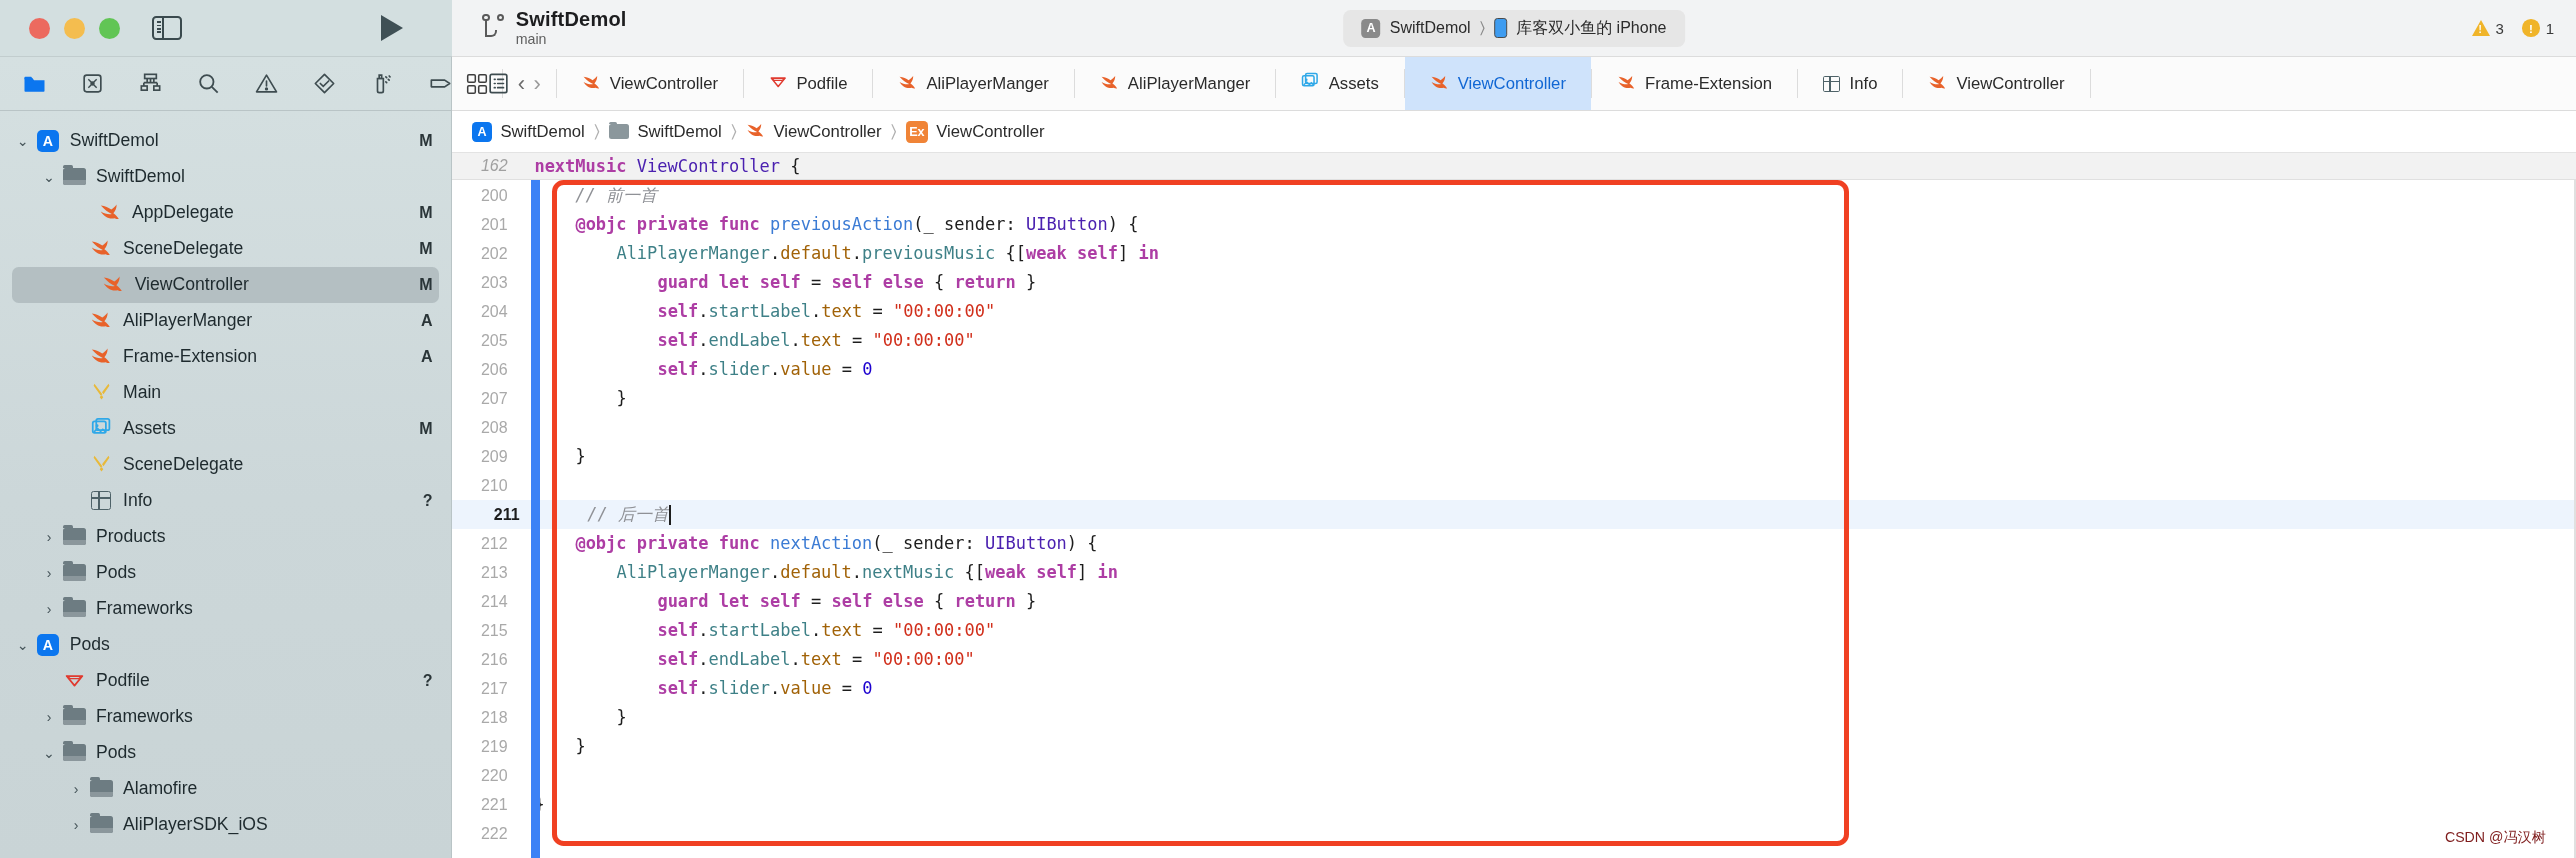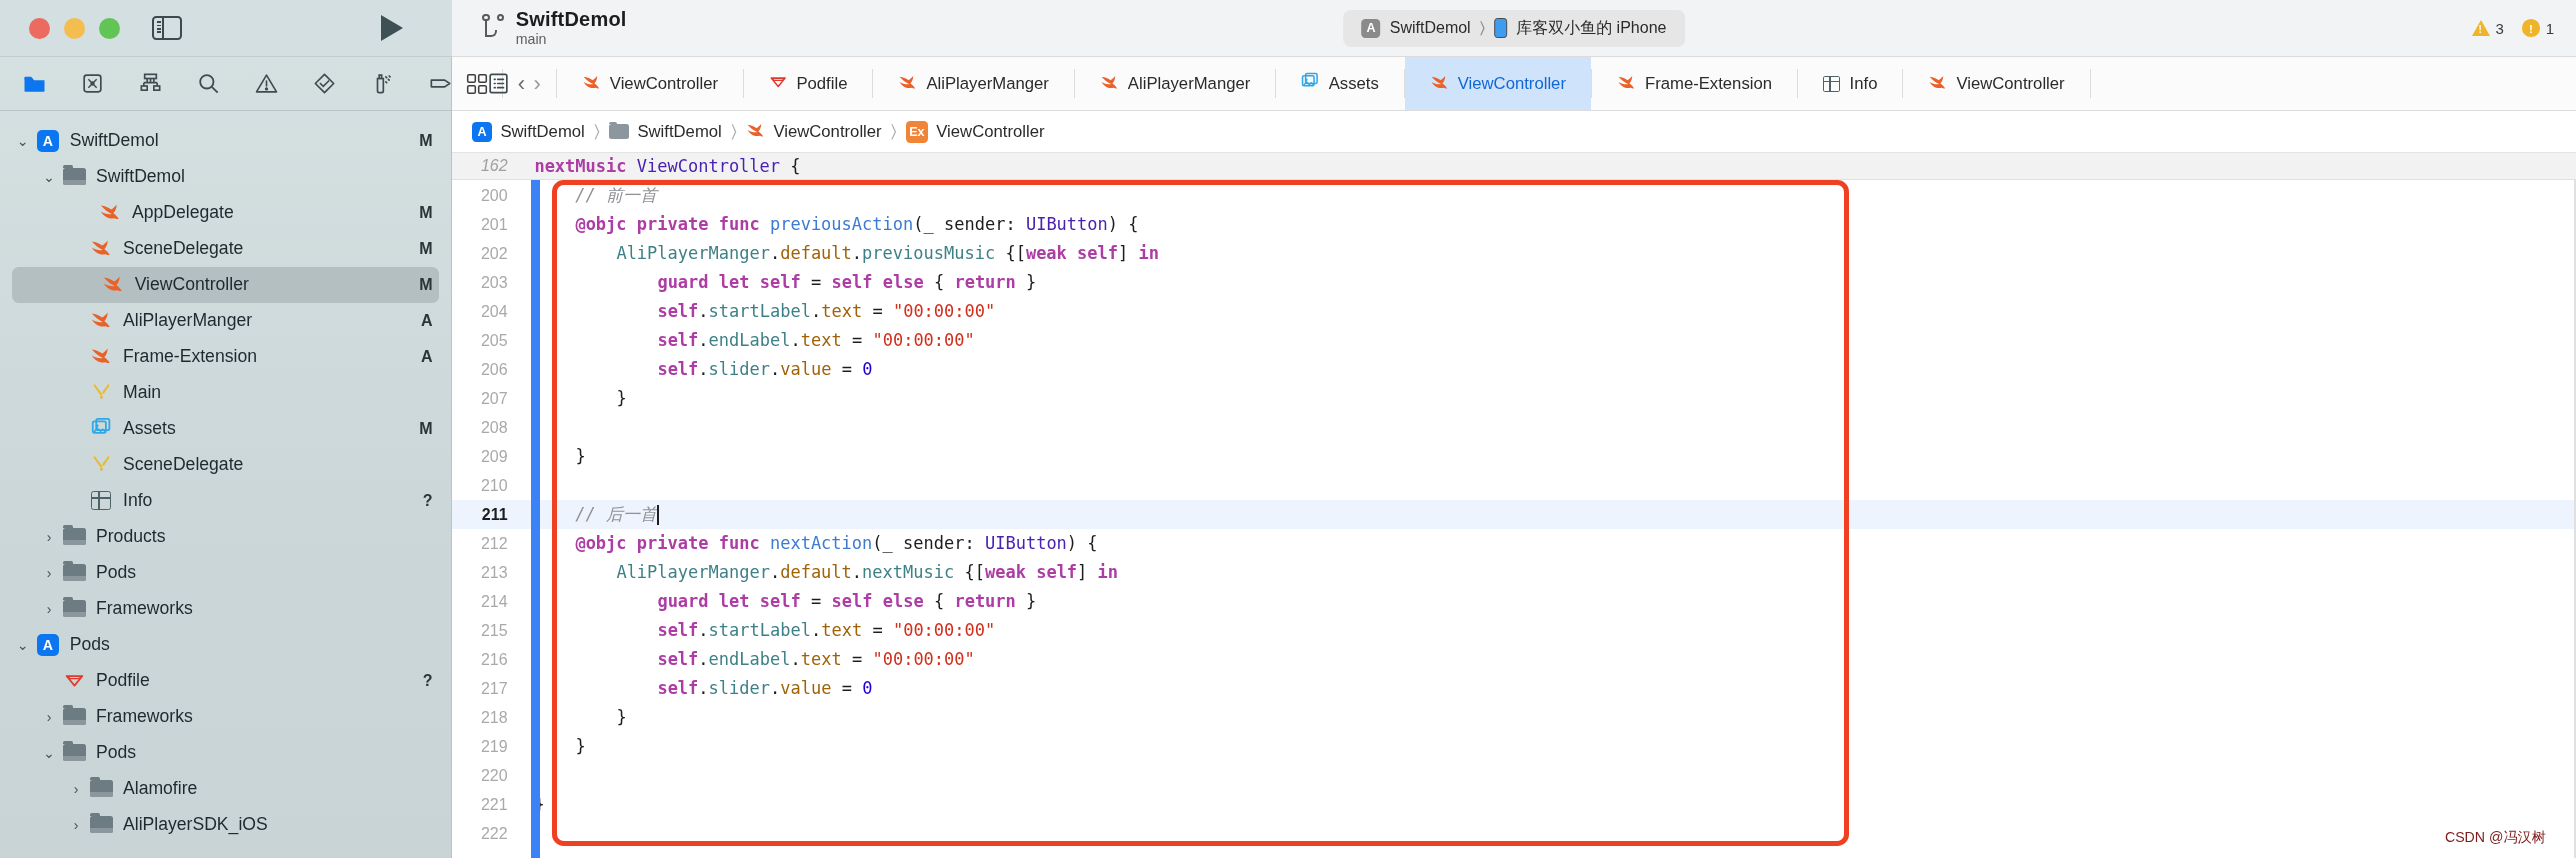--- a/index.html
+++ b/index.html
@@ -170,21 +170,21 @@
     position: absolute; top: 0; left: 0; right: 0; height: 27px;
     background: #f2f2f2; border-bottom: 0.8px solid #e0e0e0; z-index: 3;
     display: flex; align-items: center;
   }
   .code {
     position: absolute; inset: 0; padding-top: 0;
     font-family: "DejaVu Sans Mono", monospace; font-size: 17px;
     line-height: 29px; white-space: pre;
   }
   .cline { display: flex; align-items: center; height: 29px; position: relative; }
-  .cline.cur { background: #edf4fd; }
+  .cline.cur { background: #edf4fd; padding-left: 12px; }
   .gutnum {
     width: 69px; flex: 0 0 69px; text-align: right; padding-right: 13.4px;
     color: #a9a9a9; font-size: 16px; font-family: "Liberation Sans", sans-serif;
     user-select: none;
   }
   .cline.cur .gutnum { color: #1d1d1d; font-weight: bold; }
   .ctext { padding-left: 13.4px; }
   .changebar { position: absolute; left: 79px; top: 27px; bottom: 0; width: 9.2px; background: #3b82f6; z-index: 2; }
   .firstline .gutnum { color: #a0a0a0; font-style: italic; }
 

